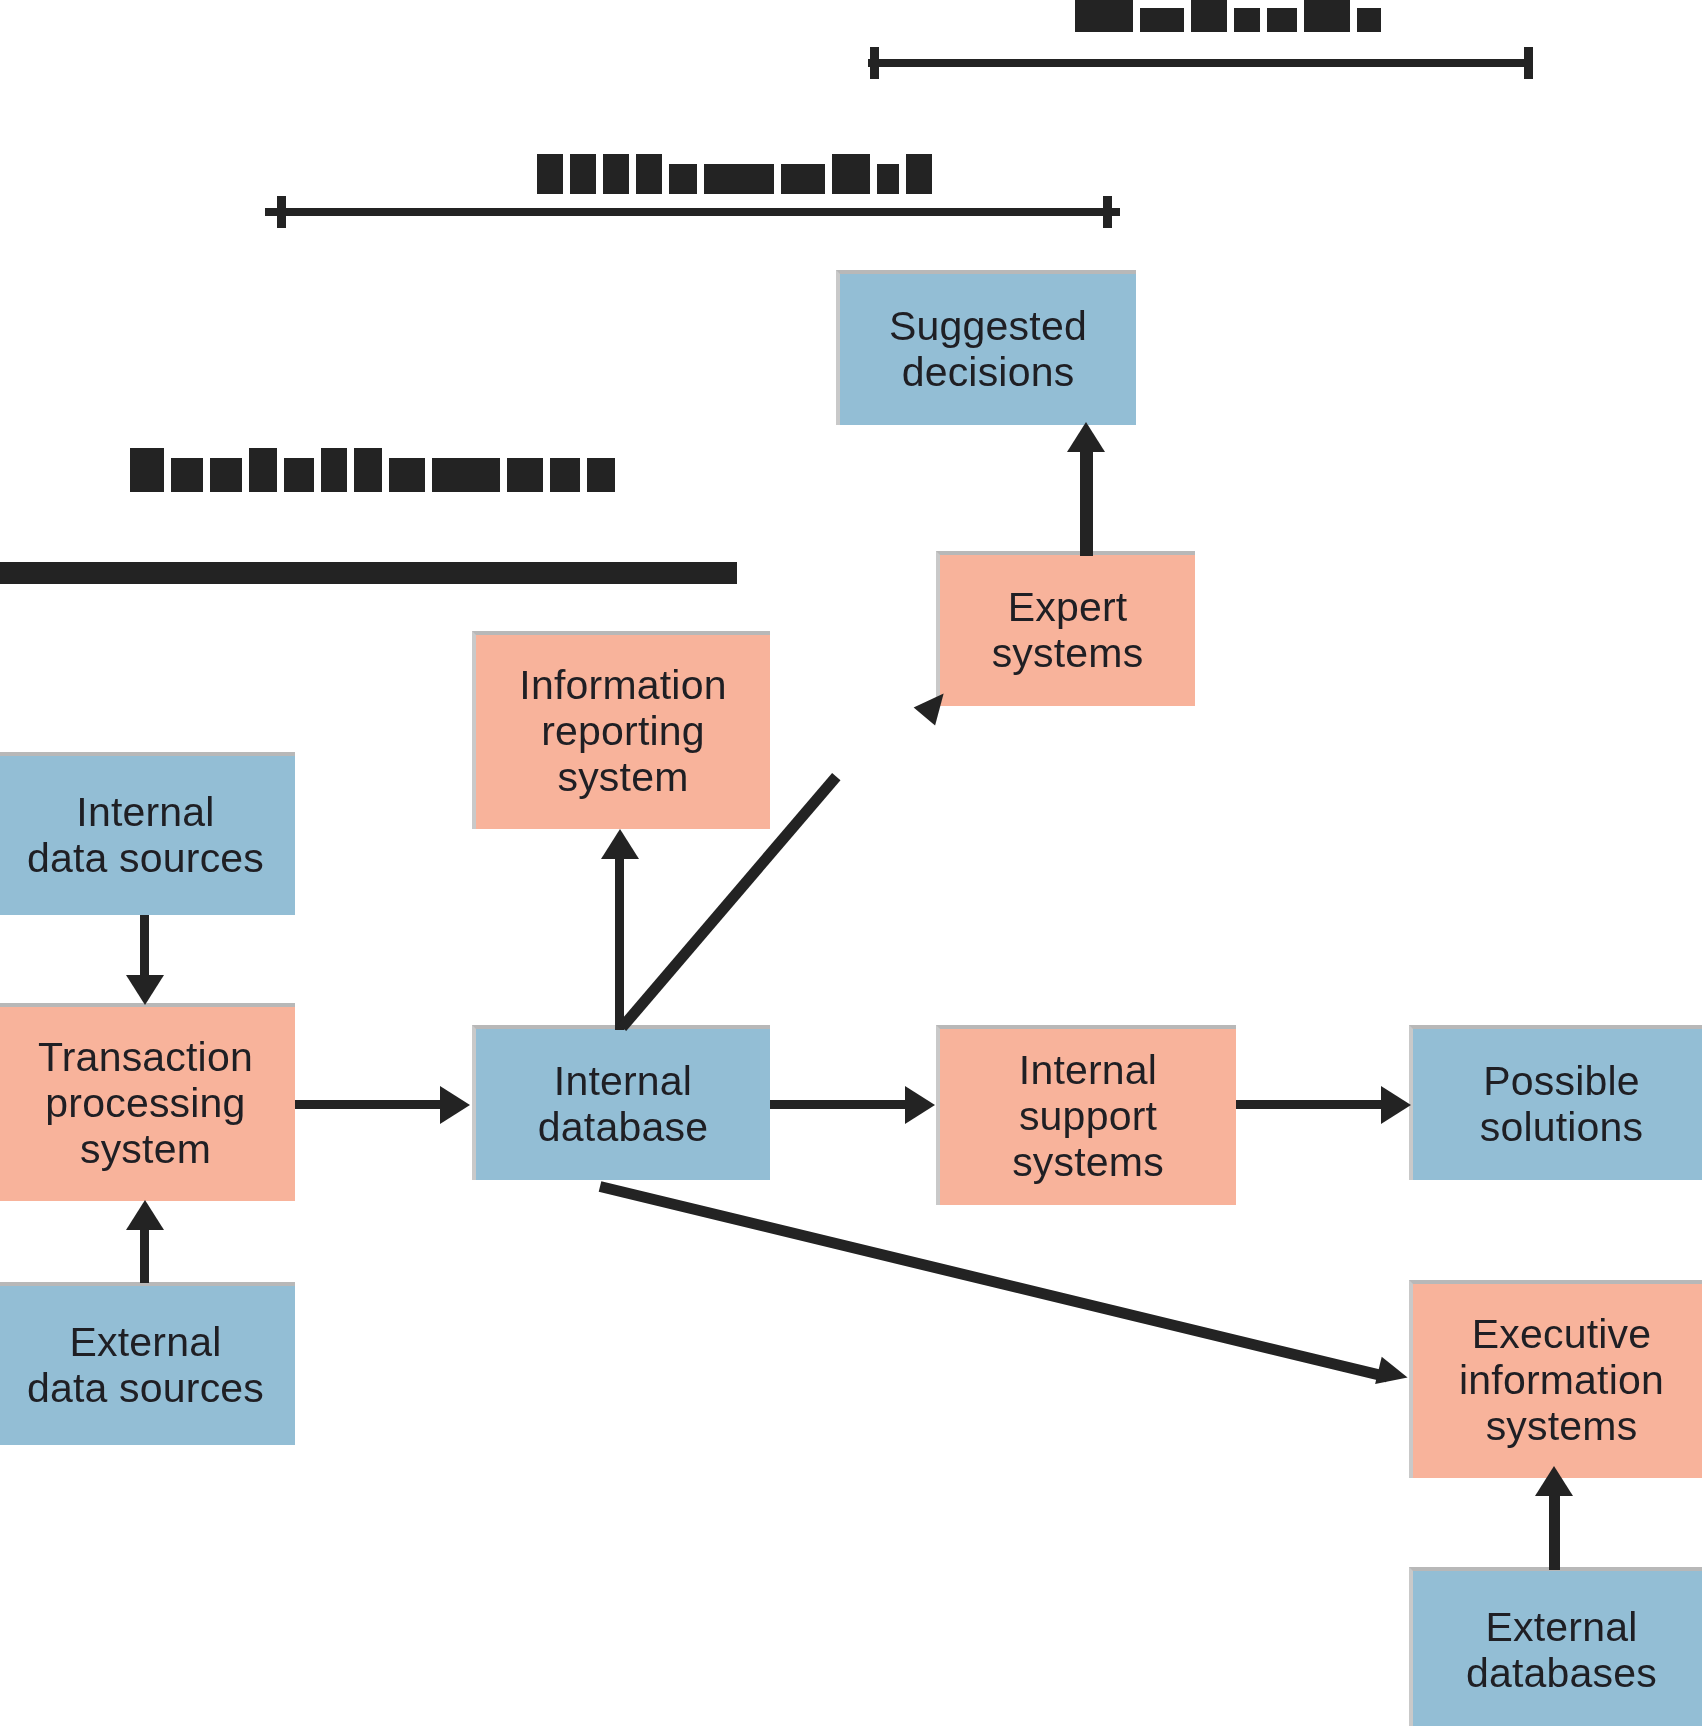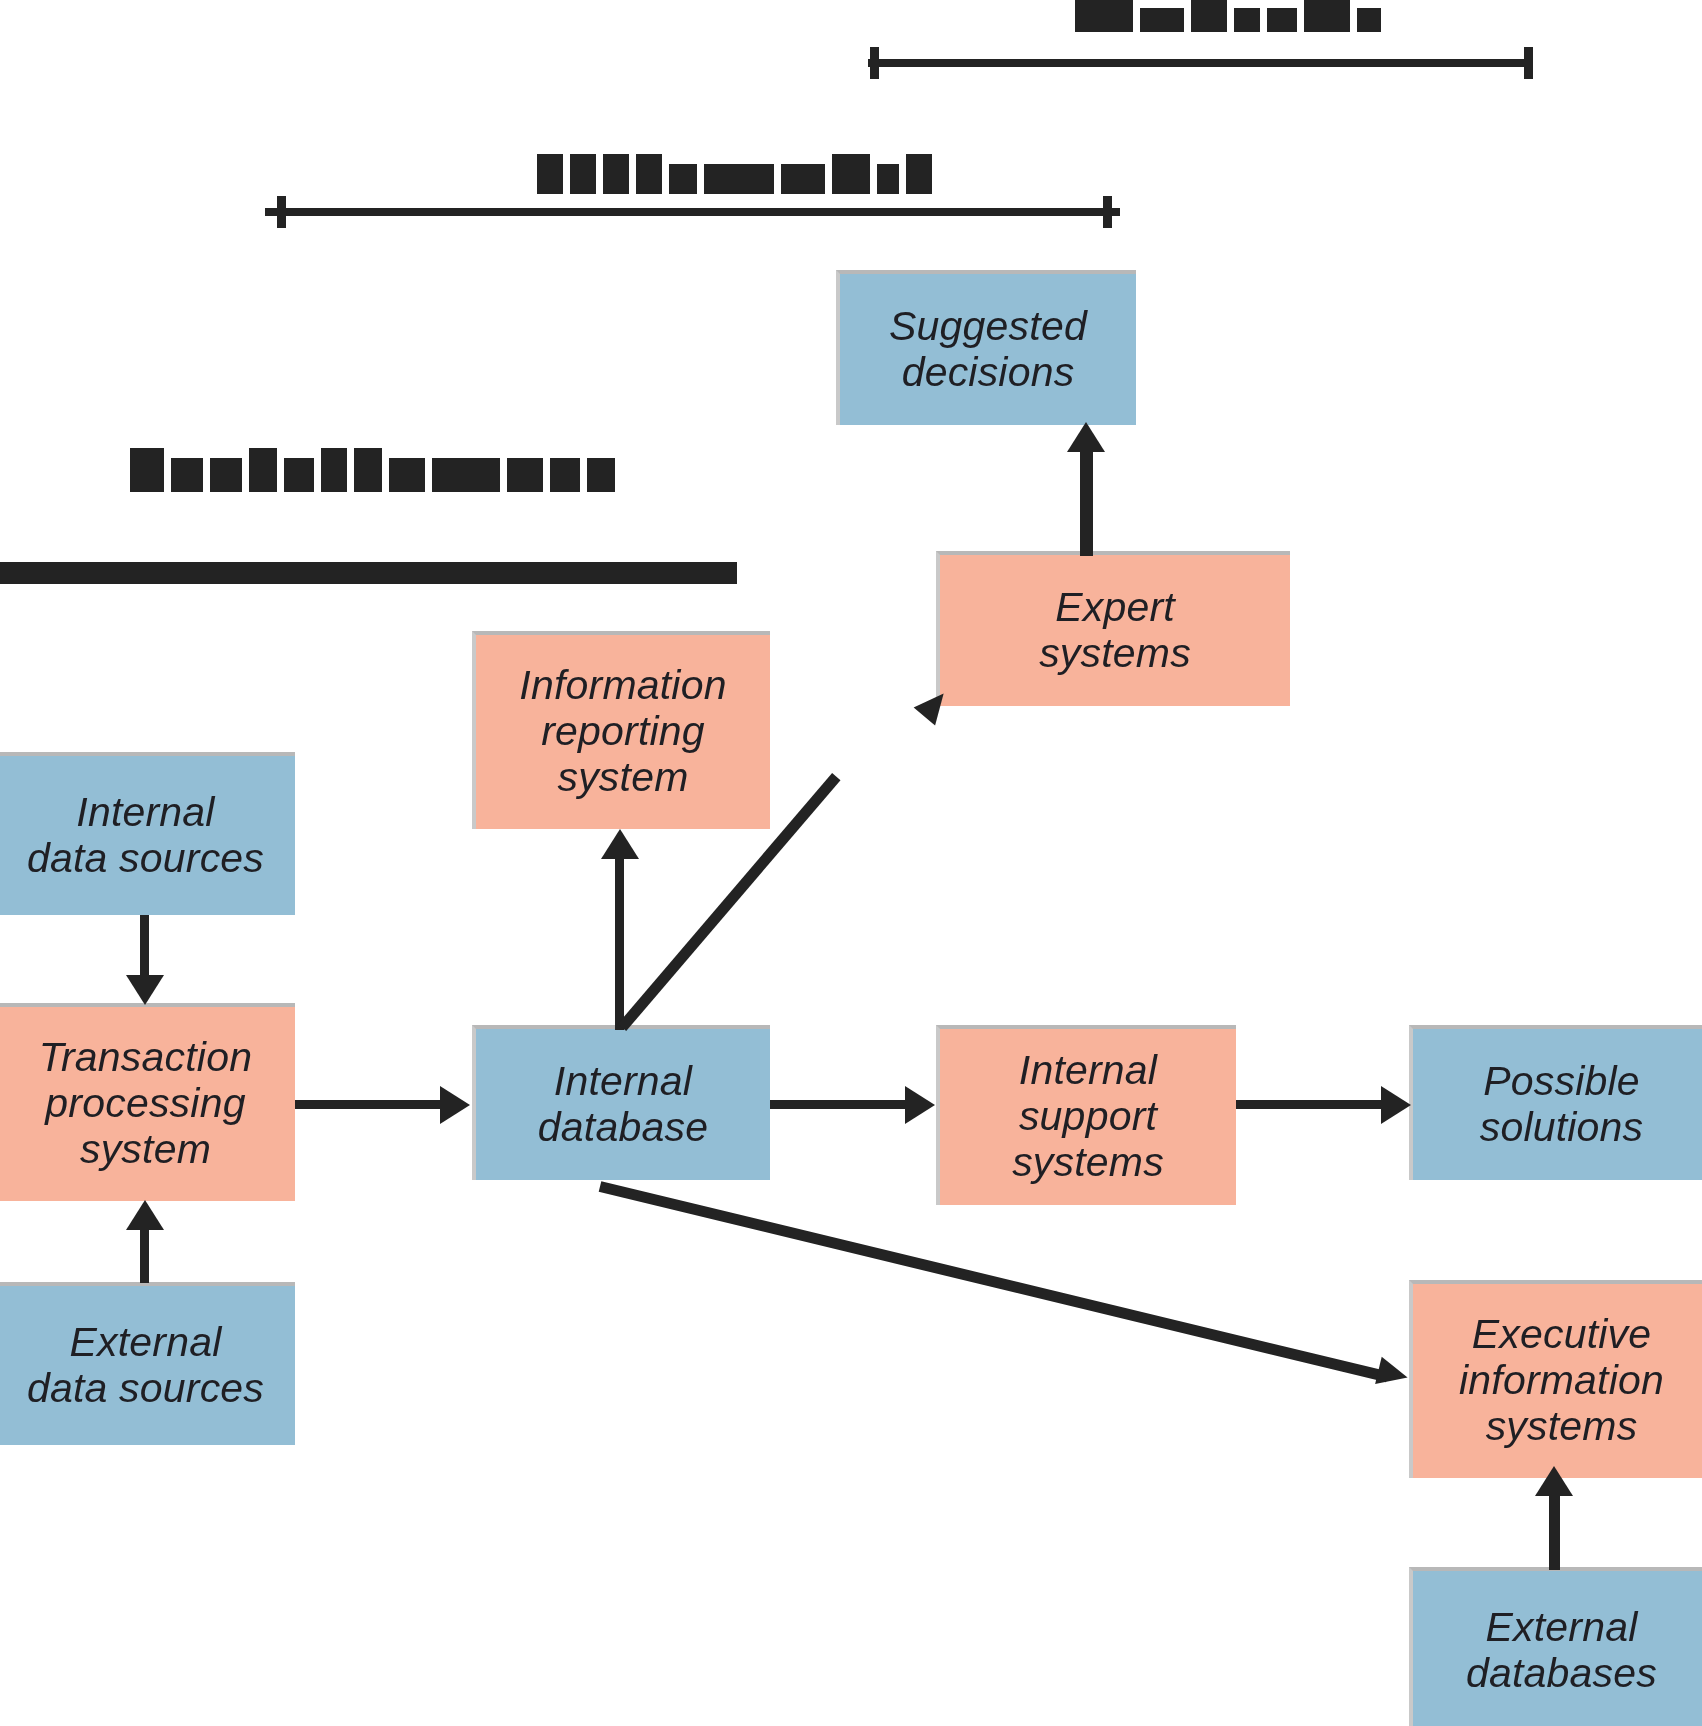--- a/index.html
+++ b/index.html
@@ -26,21 +26,20 @@
     text-align: center;
     color: #1f1f24;
     font-size: 41px;
     line-height: 1.12;
     letter-spacing: 0.2px;
     border-top: 4px solid #b8b8b8;
     border-left: 4px solid #c9c9c9;
     padding: 20px 8px;
     white-space: pre-line;
     font-family: "Liberation Sans", sans-serif;
-    font-style: italic;
   }
   .node.blue  { background: #93bed5; }
   .node.peach { background: #f8b39b; }
 
   .edge {
     position: absolute;
     background: #232323;
   }
   .edge-h { height: 9px; }
   .edge-v { width: 9px; }
@@ -122,21 +121,21 @@
     <i style="width:36px;height:34px;"></i>
     <i style="width:30px;height:34px;"></i>
     <i style="width:28px;height:34px;"></i>
   </div>
   <span class="cap-label">Operational managers</span>
   <div class="span-line" style="left:0px; top:562px; width:737px; height:22px;"></div>
 
   <div class="node blue" style="left:836px; top:270px; width:300px; height:155px;">Suggested
 decisions</div>
 
-  <div class="node peach" style="left:936px; top:551px; width:354px; height:155px;">Expert
+  <div class="node peach" style="left:936px; top:551px; width:259px; height:155px;">Expert
 systems</div>
 
   <div class="node peach" style="left:472px; top:631px; width:298px; height:198px;">Information
 reporting
 system</div>
 
   <div class="node blue" style="left:-8px; top:752px; width:303px; height:163px;">Internal
 data sources</div>
 
   <div class="node peach" style="left:-8px; top:1003px; width:303px; height:198px;">Transaction

